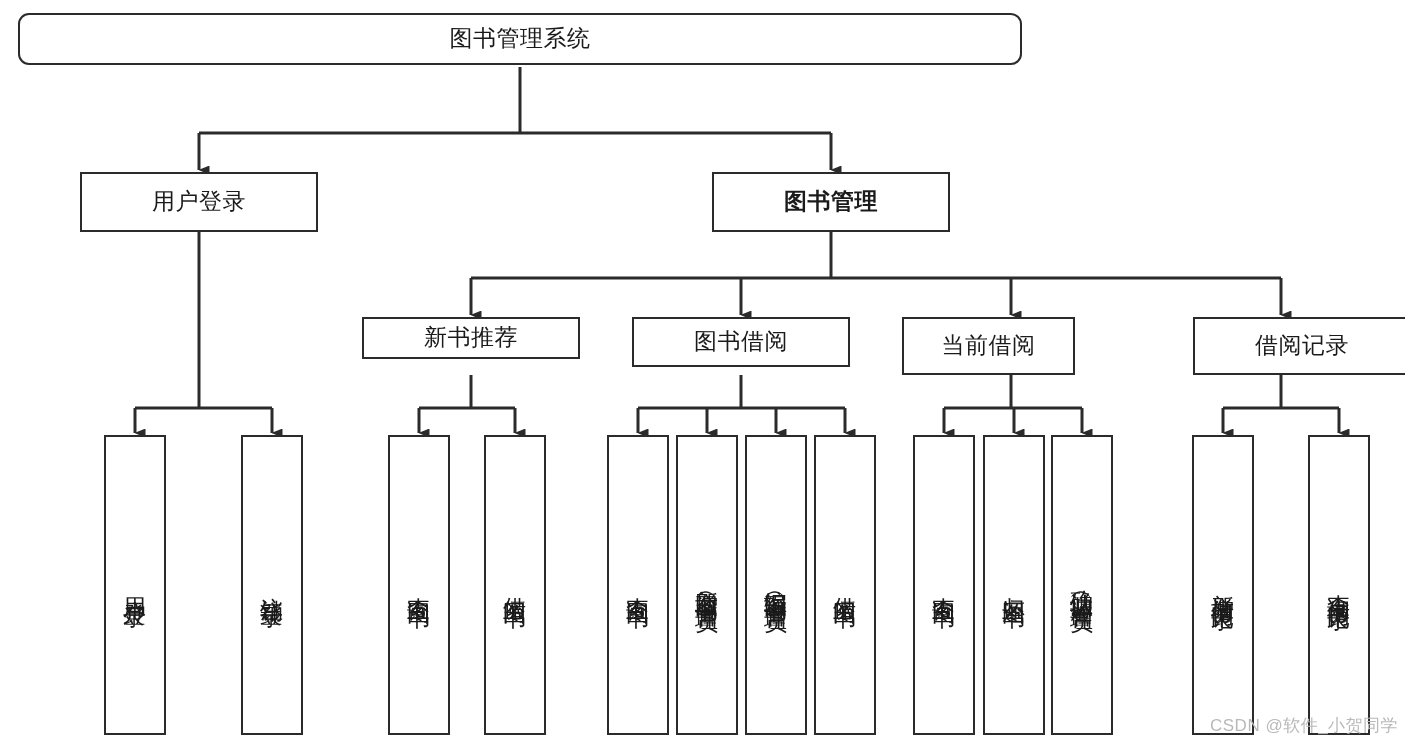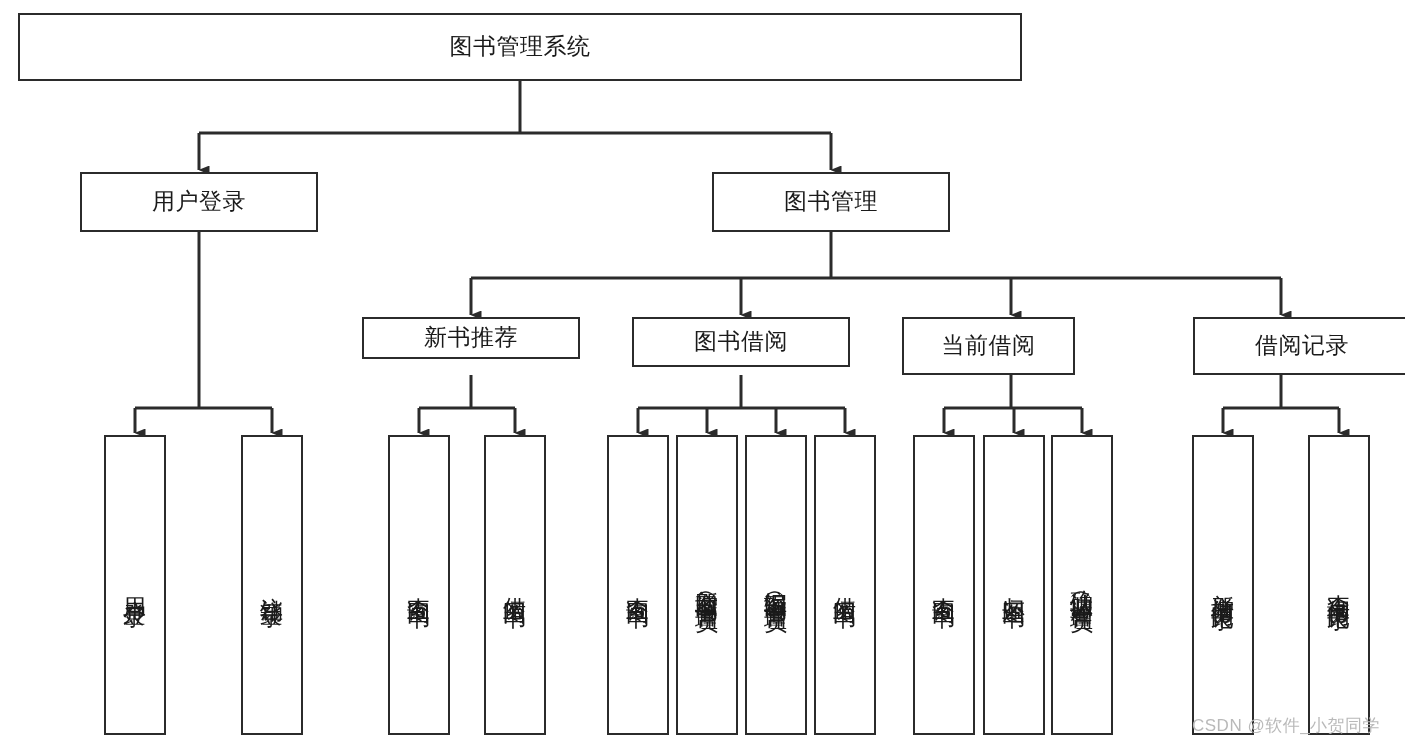--- a/index.html
+++ b/index.html
@@ -56,20 +56,21 @@
     letter-spacing: 3px;
     line-height: 1.05;
   }
   .watermark {
     position: absolute;
     font-size: 17px;
     color: #b9b9b9;
     letter-spacing: 0.5px;
     white-space: nowrap;
     user-select: none;
+    padding-left: 18px;
   }
 </style>
 </head>
 <body>
 
 <div id="diagram-canvas">
   <svg id="diagram-svg" viewBox="0 0 1405 747" xmlns="http://www.w3.org/2000/svg">
     <defs>
       <marker id="arrowhead" markerWidth="9" markerHeight="11" refX="4.5" refY="10.5" orient="auto" markerUnits="userSpaceOnUse">
         <polygon points="0,0 9,0 4.5,11" fill="#2b2b2b"></polygon>
@@ -105,27 +106,27 @@
         <line x1="944" y1="408" x2="944" y2="433" stroke="#2b2b2b" stroke-width="3" marker-end="url(#arrowhead)"></line>
         <line x1="1014" y1="408" x2="1014" y2="433" stroke="#2b2b2b" stroke-width="3" marker-end="url(#arrowhead)"></line>
         <line x1="1082" y1="408" x2="1082" y2="433" stroke="#2b2b2b" stroke-width="3" marker-end="url(#arrowhead)"></line>
         <line x1="1281" y1="375" x2="1281" y2="408" stroke="#2b2b2b" stroke-width="3"></line>
         <line x1="1223" y1="408" x2="1339" y2="408" stroke="#2b2b2b" stroke-width="3"></line>
         <line x1="1223" y1="408" x2="1223" y2="433" stroke="#2b2b2b" stroke-width="3" marker-end="url(#arrowhead)"></line>
         <line x1="1339" y1="408" x2="1339" y2="433" stroke="#2b2b2b" stroke-width="3" marker-end="url(#arrowhead)"></line>
       </g>
   </svg>
   <div id="node-layer">
-      <div class="node-box horizontal" style="left: 18px; top: 13px; width: 1004px; height: 68px;">
+      <div class="node-box horizontal" style="left: 18px; top: 13px; width: 1004px; height: 52px; border-radius: 11px;">
         <span class="node-label">图书管理系统</span>
       </div>
       <div class="node-box horizontal" style="left: 80px; top: 172px; width: 238px; height: 60px;">
         <span class="node-label">用户登录</span>
       </div>
-      <div class="node-box horizontal" style="left: 712px; top: 172px; width: 238px; height: 60px;">
+      <div class="node-box horizontal" style="left: 712px; top: 172px; width: 238px; height: 60px; font-weight: bold;">
         <span class="node-label">图书管理</span>
       </div>
       <div class="node-box horizontal" style="left: 362px; top: 317px; width: 218px; height: 42px;">
         <span class="node-label">新书推荐</span>
       </div>
       <div class="node-box horizontal" style="left: 632px; top: 317px; width: 218px; height: 50px;">
         <span class="node-label">图书借阅</span>
       </div>
       <div class="node-box horizontal" style="left: 902px; top: 317px; width: 173px; height: 58px;">
         <span class="node-label">当前借阅</span>

